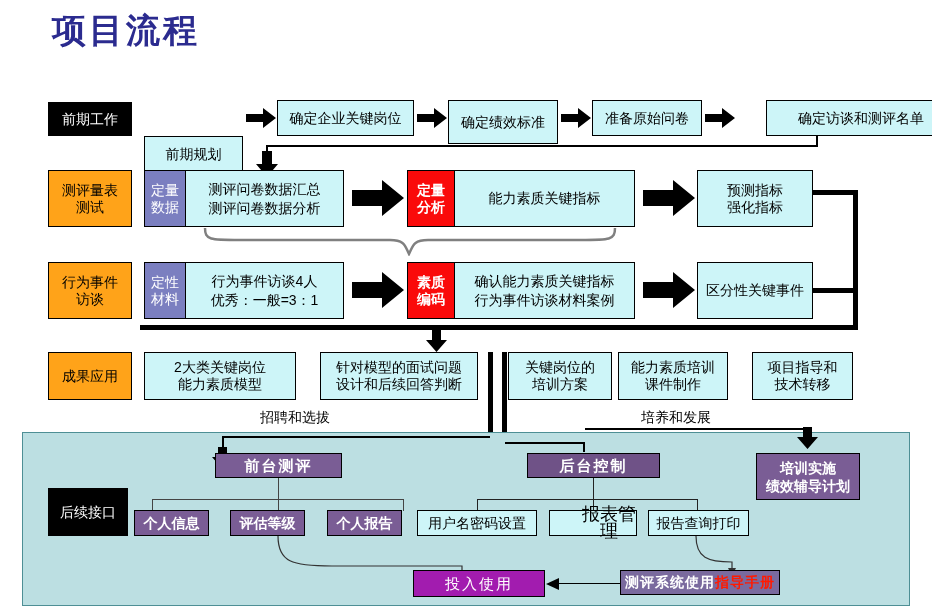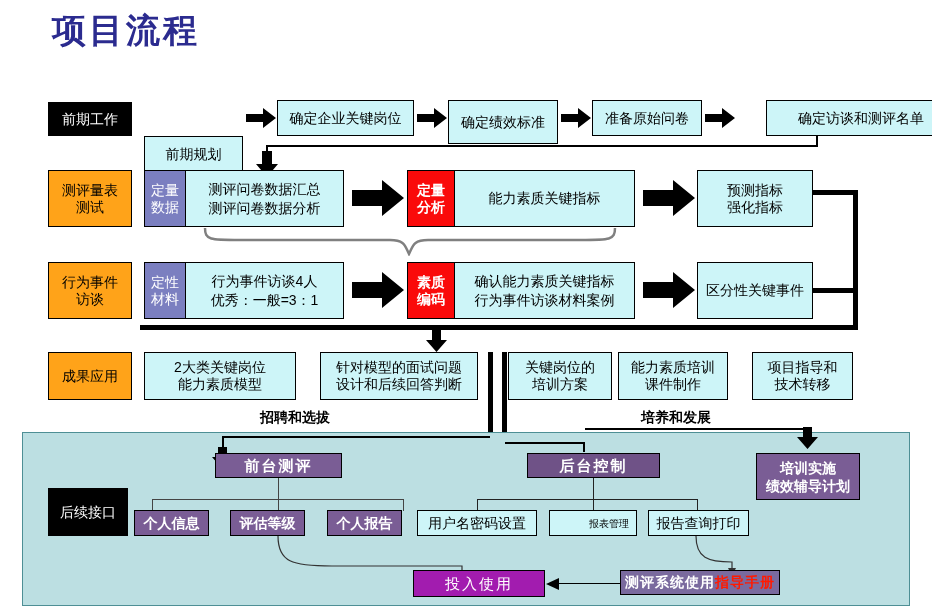--- a/index.html
+++ b/index.html
@@ -73,21 +73,20 @@
     height: 174px;
     background: #bcdfe2;
     border: 1px solid #4e8f95;
     box-sizing: border-box;
   }
   .lbl {
     position: absolute;
     font-size: 14px;
     color: #000;
     white-space: nowrap;
-    font-weight: bold;
   }
   .splitbox {
     position: absolute;
     display: flex;
     box-sizing: border-box;
   }
   .splitbox > div {
     box-sizing: border-box;
     border: 1px solid #000;
     display: flex;
@@ -271,21 +270,21 @@
   <div class="node purple" style="left:327px; top:510px; width:75px; height:26px; font-size:14px;">个人报告</div>
 
   <div class="node purple-dk" style="left:527px; top:453px; width:133px; height:25px; font-size:15px; letter-spacing:2px;">后台控制</div>
   <div class="ln" style="left:593px; top:478px; width:1px; height:22px; background:#222;"></div>
   <div class="ln" style="left:477px; top:499px; width:221px; height:1px; background:#222;"></div>
   <div class="ln" style="left:477px; top:499px; width:1px; height:12px; background:#222;"></div>
   <div class="ln" style="left:593px; top:499px; width:1px; height:12px; background:#222;"></div>
   <div class="ln" style="left:697px; top:499px; width:1px; height:12px; background:#222;"></div>
 
   <div class="node cyan" style="left:417px; top:510px; width:120px; height:26px; font-size:14px;">用户名密码设置</div>
-  <div class="node cyan" style="left:549px; top:510px; width:88px; height:26px; font-size:10px;padding-left:32px;">报表管理</div>
+  <div class="node cyan" style="left:549px; top:510px; width:88px; height:26px; font-size:18px;padding-left:32px;">报表管理</div>
   <div class="node cyan" style="left:648px; top:510px; width:101px; height:26px; font-size:14px;">报告查询打印</div>
 
   <div class="node purple" style="left:756px; top:453px; width:104px; height:47px; font-size:14px; line-height:18px;">培训实施
 绩效辅导计划</div>
 
   <svg class="ln-gray" style="left:262px; top:536px;" width="220" height="40" viewBox="0 0 220 40">
     <path d="M16,0 C16,26 30,30 70,30 L200,30 L200,36" fill="none" stroke="#333" stroke-width="1.2"></path>
     <polygon points="196,34 204,34 200,42" fill="#333"></polygon>
   </svg>
   <svg class="ln-gray" style="left:680px; top:536px;" width="80" height="38" viewBox="0 0 80 38">

